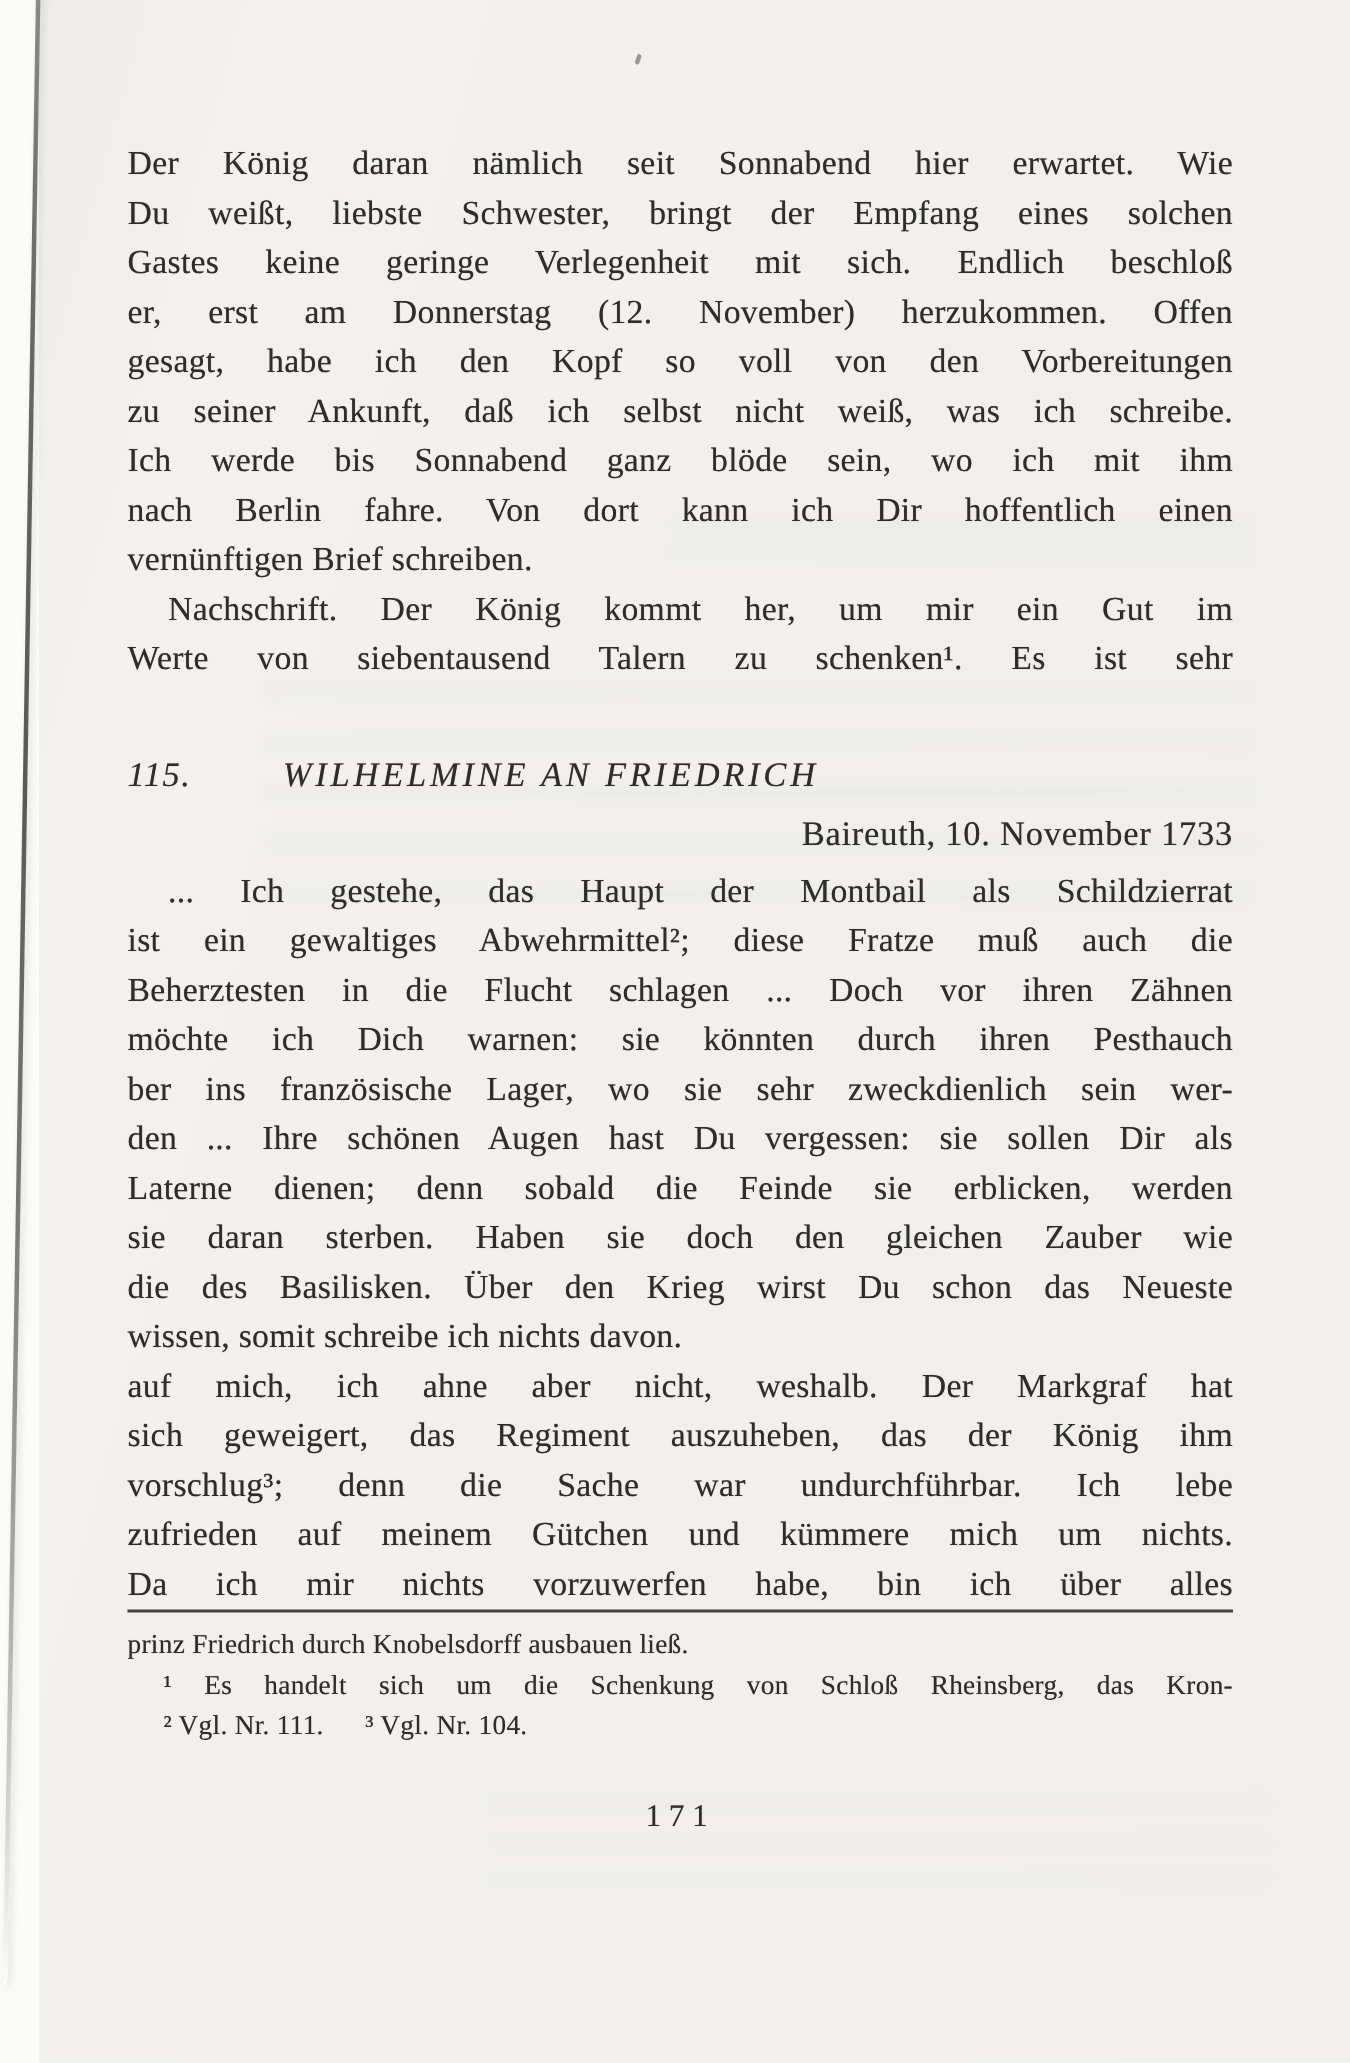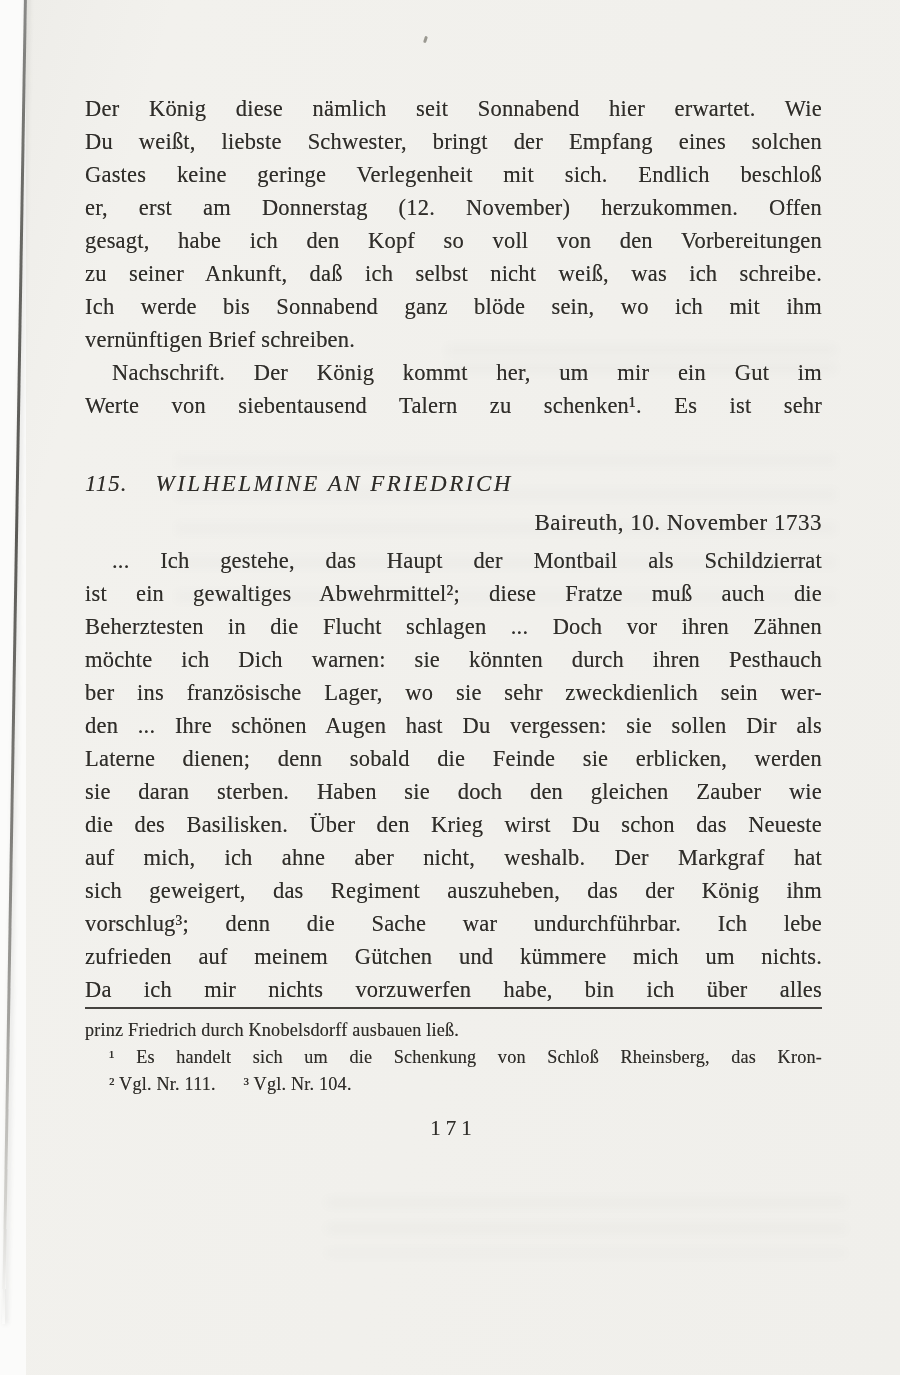--- a/index.html
+++ b/index.html
@@ -68,21 +68,21 @@
   .tl.lastline { text-align-last: left; }
   .tl.ind { text-indent: 27px; }
 
   .letter-heading {
     margin-top: 44px;
     font-style: italic;
     font-size: 23px;
     line-height: 36px;
   }
   .heading-number { margin-right: 28px; letter-spacing: 1px; }
-  .heading-title { letter-spacing: 2.5px; }
+  .heading-title { letter-spacing: 2.5px; margin-left: 33px; }
 
   .letter-dateline {
     margin-top: 4px;
     text-align: right;
     font-size: 23px;
     line-height: 34px;
     letter-spacing: 0.5px;
   }
   .letter-body { margin-top: 4px; }
 
@@ -93,21 +93,21 @@
     width: 737px;
   }
   .footnotes-section {
     margin-top: 8px;
     font-size: 18.2px;
     line-height: 27px;
   }
   .footnotes-section .tl.ind { text-indent: 24px; }
 
   .page-number {
-    margin-top: 16px;
+    margin-top: 32px;
     text-align: center;
     font-size: 21px;
     letter-spacing: 5px;
     line-height: 28px;
   }
 </style>
 </head>
 <body>
 
 <div class="page-scan">
@@ -115,27 +115,28 @@
   <div class="ghost-smudge g2"></div>
   <div class="ghost-smudge g3"></div>
 </div>
 <div class="edge-line"></div>
 <div class="ink-speck"></div>
 
 <div class="text-block">
 
   <div class="top-section">
       <div class="para">
-        <div class="tl">Der König diese nämlich seit Sonnabend hier erwartet. Wie</div>
+        <div class="tl">Der König daran nämlich seit Sonnabend hier erwartet. Wie</div>
         <div class="tl">Du weißt, liebste Schwester, bringt der Empfang eines solchen</div>
         <div class="tl">Gastes keine geringe Verlegenheit mit sich. Endlich beschloß</div>
         <div class="tl">er, erst am Donnerstag (12. November) herzukommen. Offen</div>
         <div class="tl">gesagt, habe ich den Kopf so voll von den Vorbereitungen</div>
         <div class="tl">zu seiner Ankunft, daß ich selbst nicht weiß, was ich schreibe.</div>
         <div class="tl">Ich werde bis Sonnabend ganz blöde sein, wo ich mit ihm</div>
+        <div class="tl">nach Berlin fahre. Von dort kann ich Dir hoffentlich einen</div>
         <div class="tl lastline">vernünftigen Brief schreiben.</div>
       </div>
       <div class="para">
         <div class="tl ind">Nachschrift. Der König kommt her, um mir ein Gut im</div>
         <div class="tl">Werte von siebentausend Talern zu schenken¹. Es ist sehr</div>
       </div>
     </div>
 
   <div class="letter-heading">
     <span class="heading-number">115.</span><span class="heading-title">WILHELMINE AN FRIEDRICH</span>
@@ -147,20 +148,21 @@
       <div class="para">
         <div class="tl ind">... Ich gestehe, das Haupt der Montbail als Schildzierrat</div>
         <div class="tl">ist ein gewaltiges Abwehrmittel²; diese Fratze muß auch die</div>
         <div class="tl">Beherztesten in die Flucht schlagen ... Doch vor ihren Zähnen</div>
         <div class="tl">möchte ich Dich warnen: sie könnten durch ihren Pesthauch</div>
         <div class="tl">ber ins französische Lager, wo sie sehr zweckdienlich sein wer-</div>
         <div class="tl">den ... Ihre schönen Augen hast Du vergessen: sie sollen Dir als</div>
         <div class="tl">Laterne dienen; denn sobald die Feinde sie erblicken, werden</div>
         <div class="tl">sie daran sterben. Haben sie doch den gleichen Zauber wie</div>
         <div class="tl">die des Basilisken. Über den Krieg wirst Du schon das Neueste</div>
+        <div class="tl lastline">wissen, somit schreibe ich nichts davon.</div>
       </div>
       <div class="para">
         <div class="tl">auf mich, ich ahne aber nicht, weshalb. Der Markgraf hat</div>
         <div class="tl">sich geweigert, das Regiment auszuheben, das der König ihm</div>
         <div class="tl">vorschlug³; denn die Sache war undurchführbar. Ich lebe</div>
         <div class="tl">zufrieden auf meinem Gütchen und kümmere mich um nichts.</div>
         <div class="tl">Da ich mir nichts vorzuwerfen habe, bin ich über alles</div>
       </div>
     </div>
 

